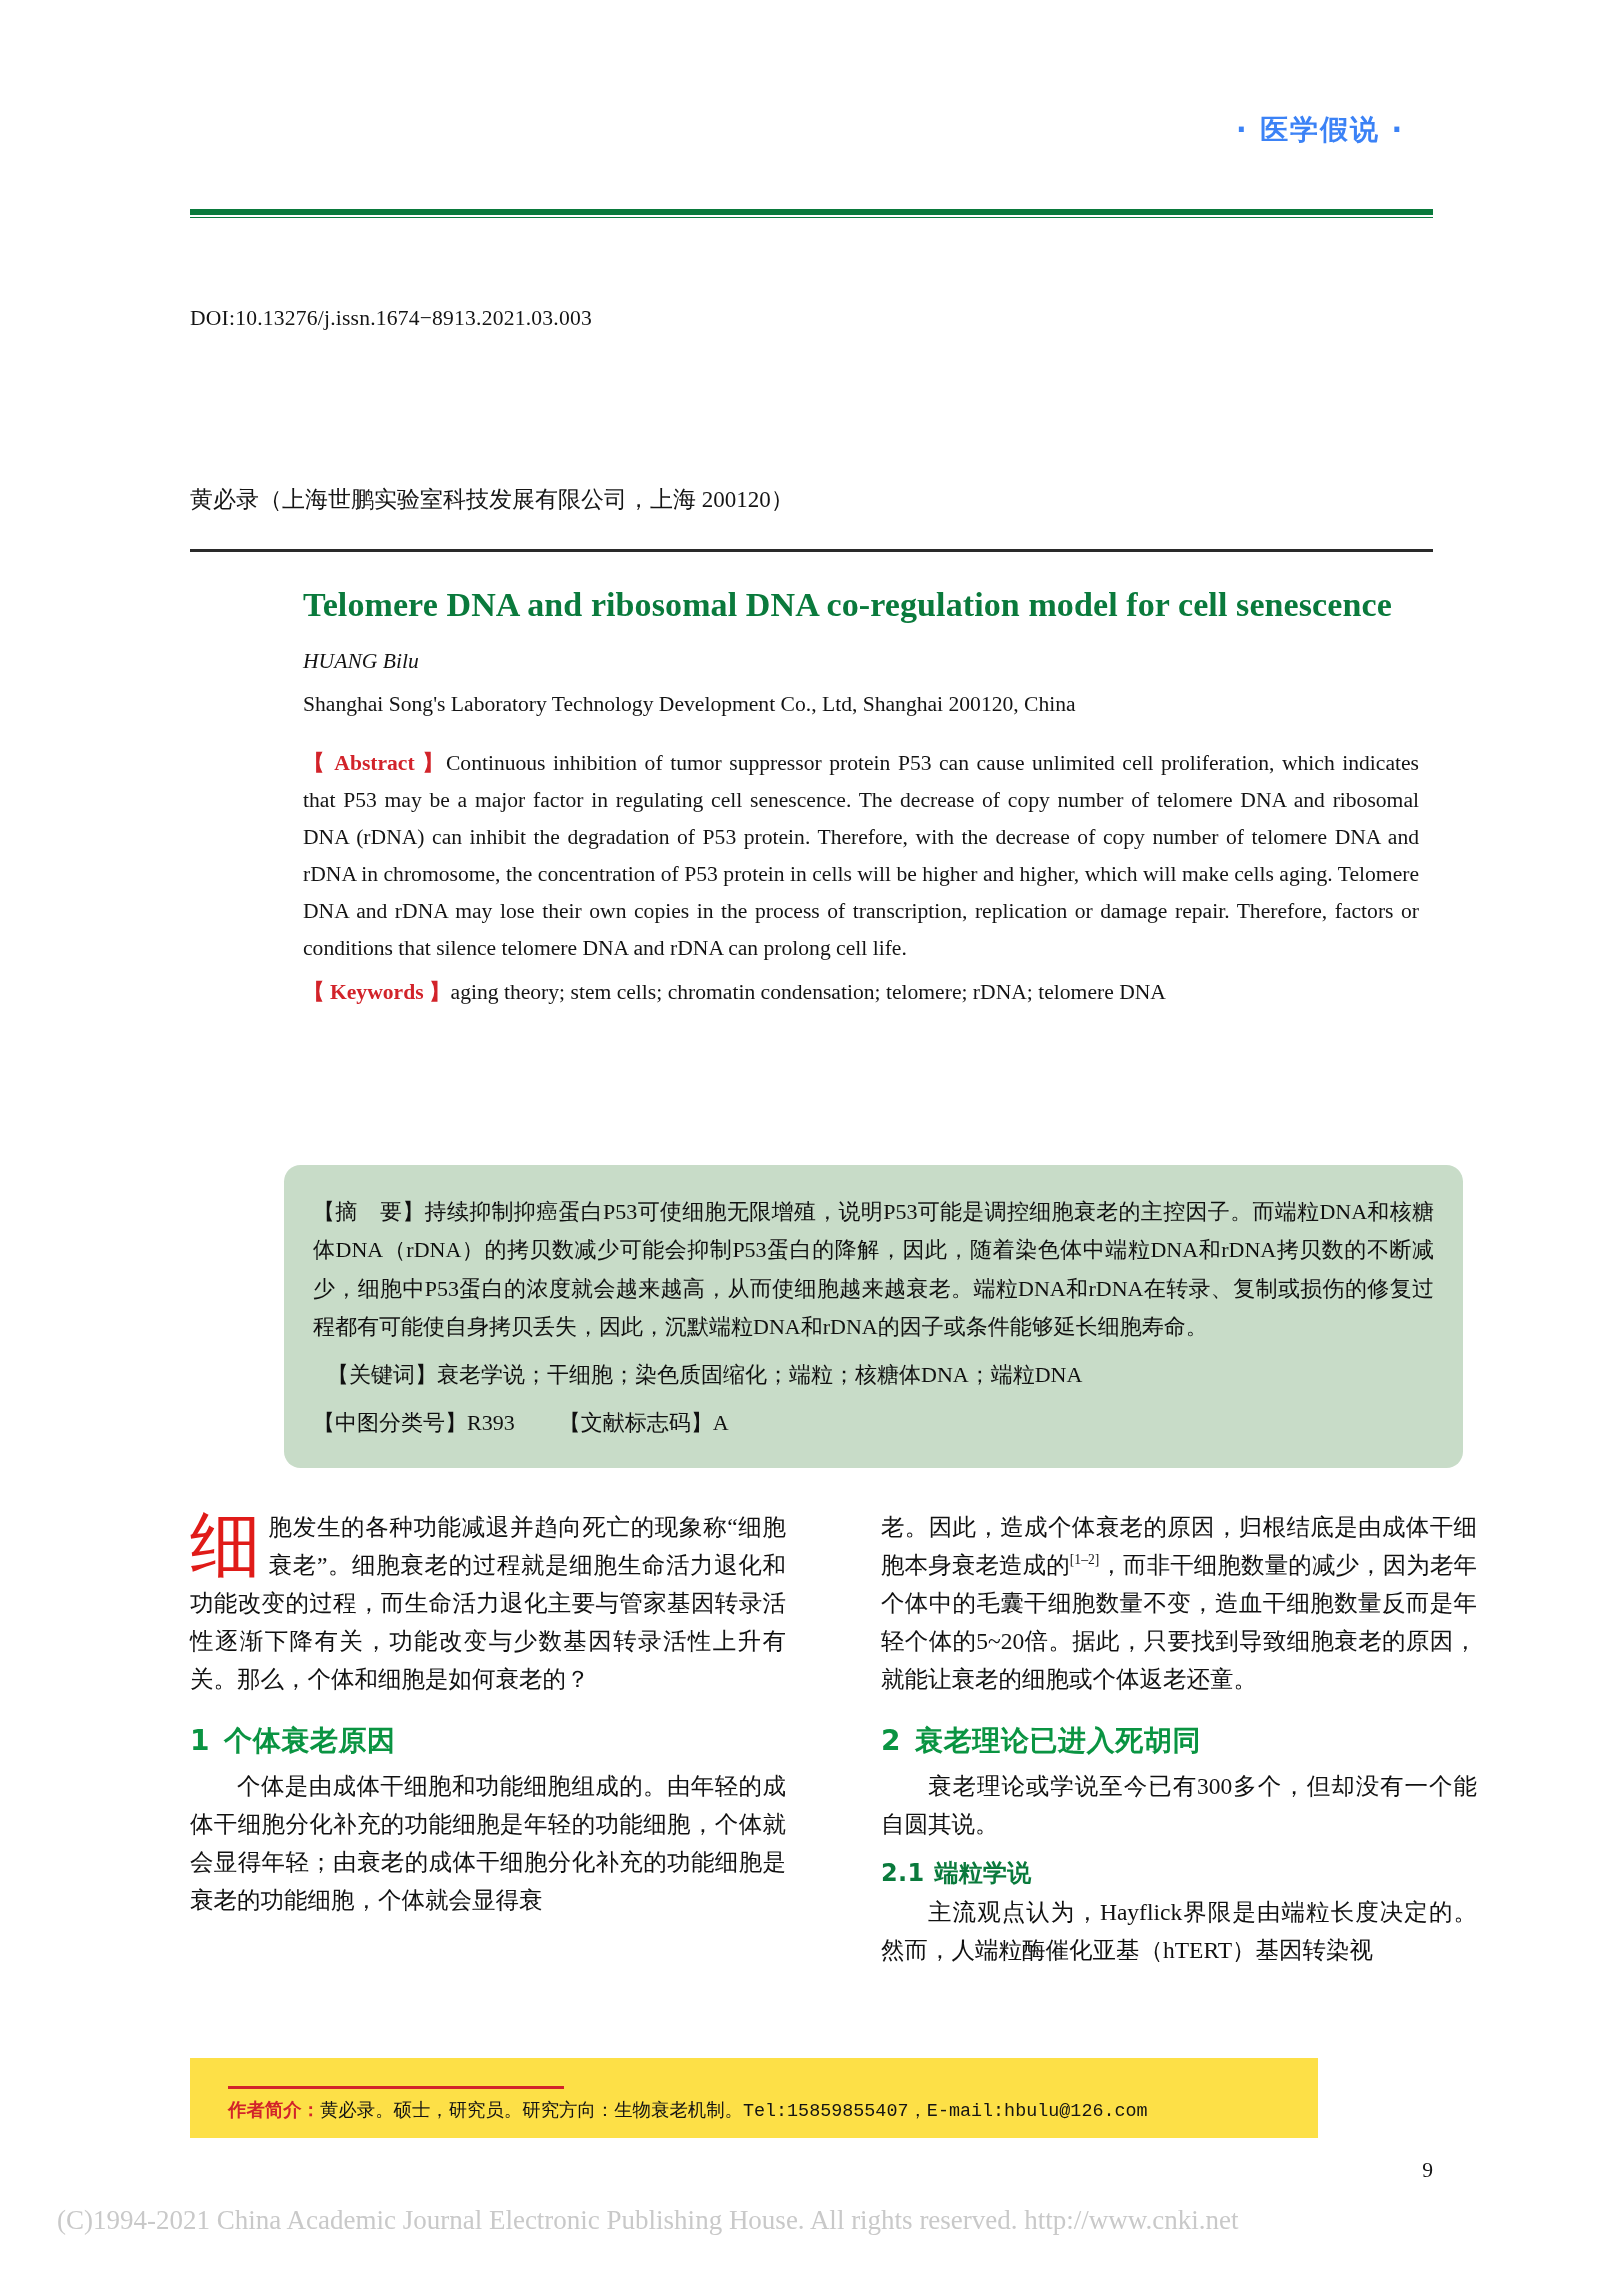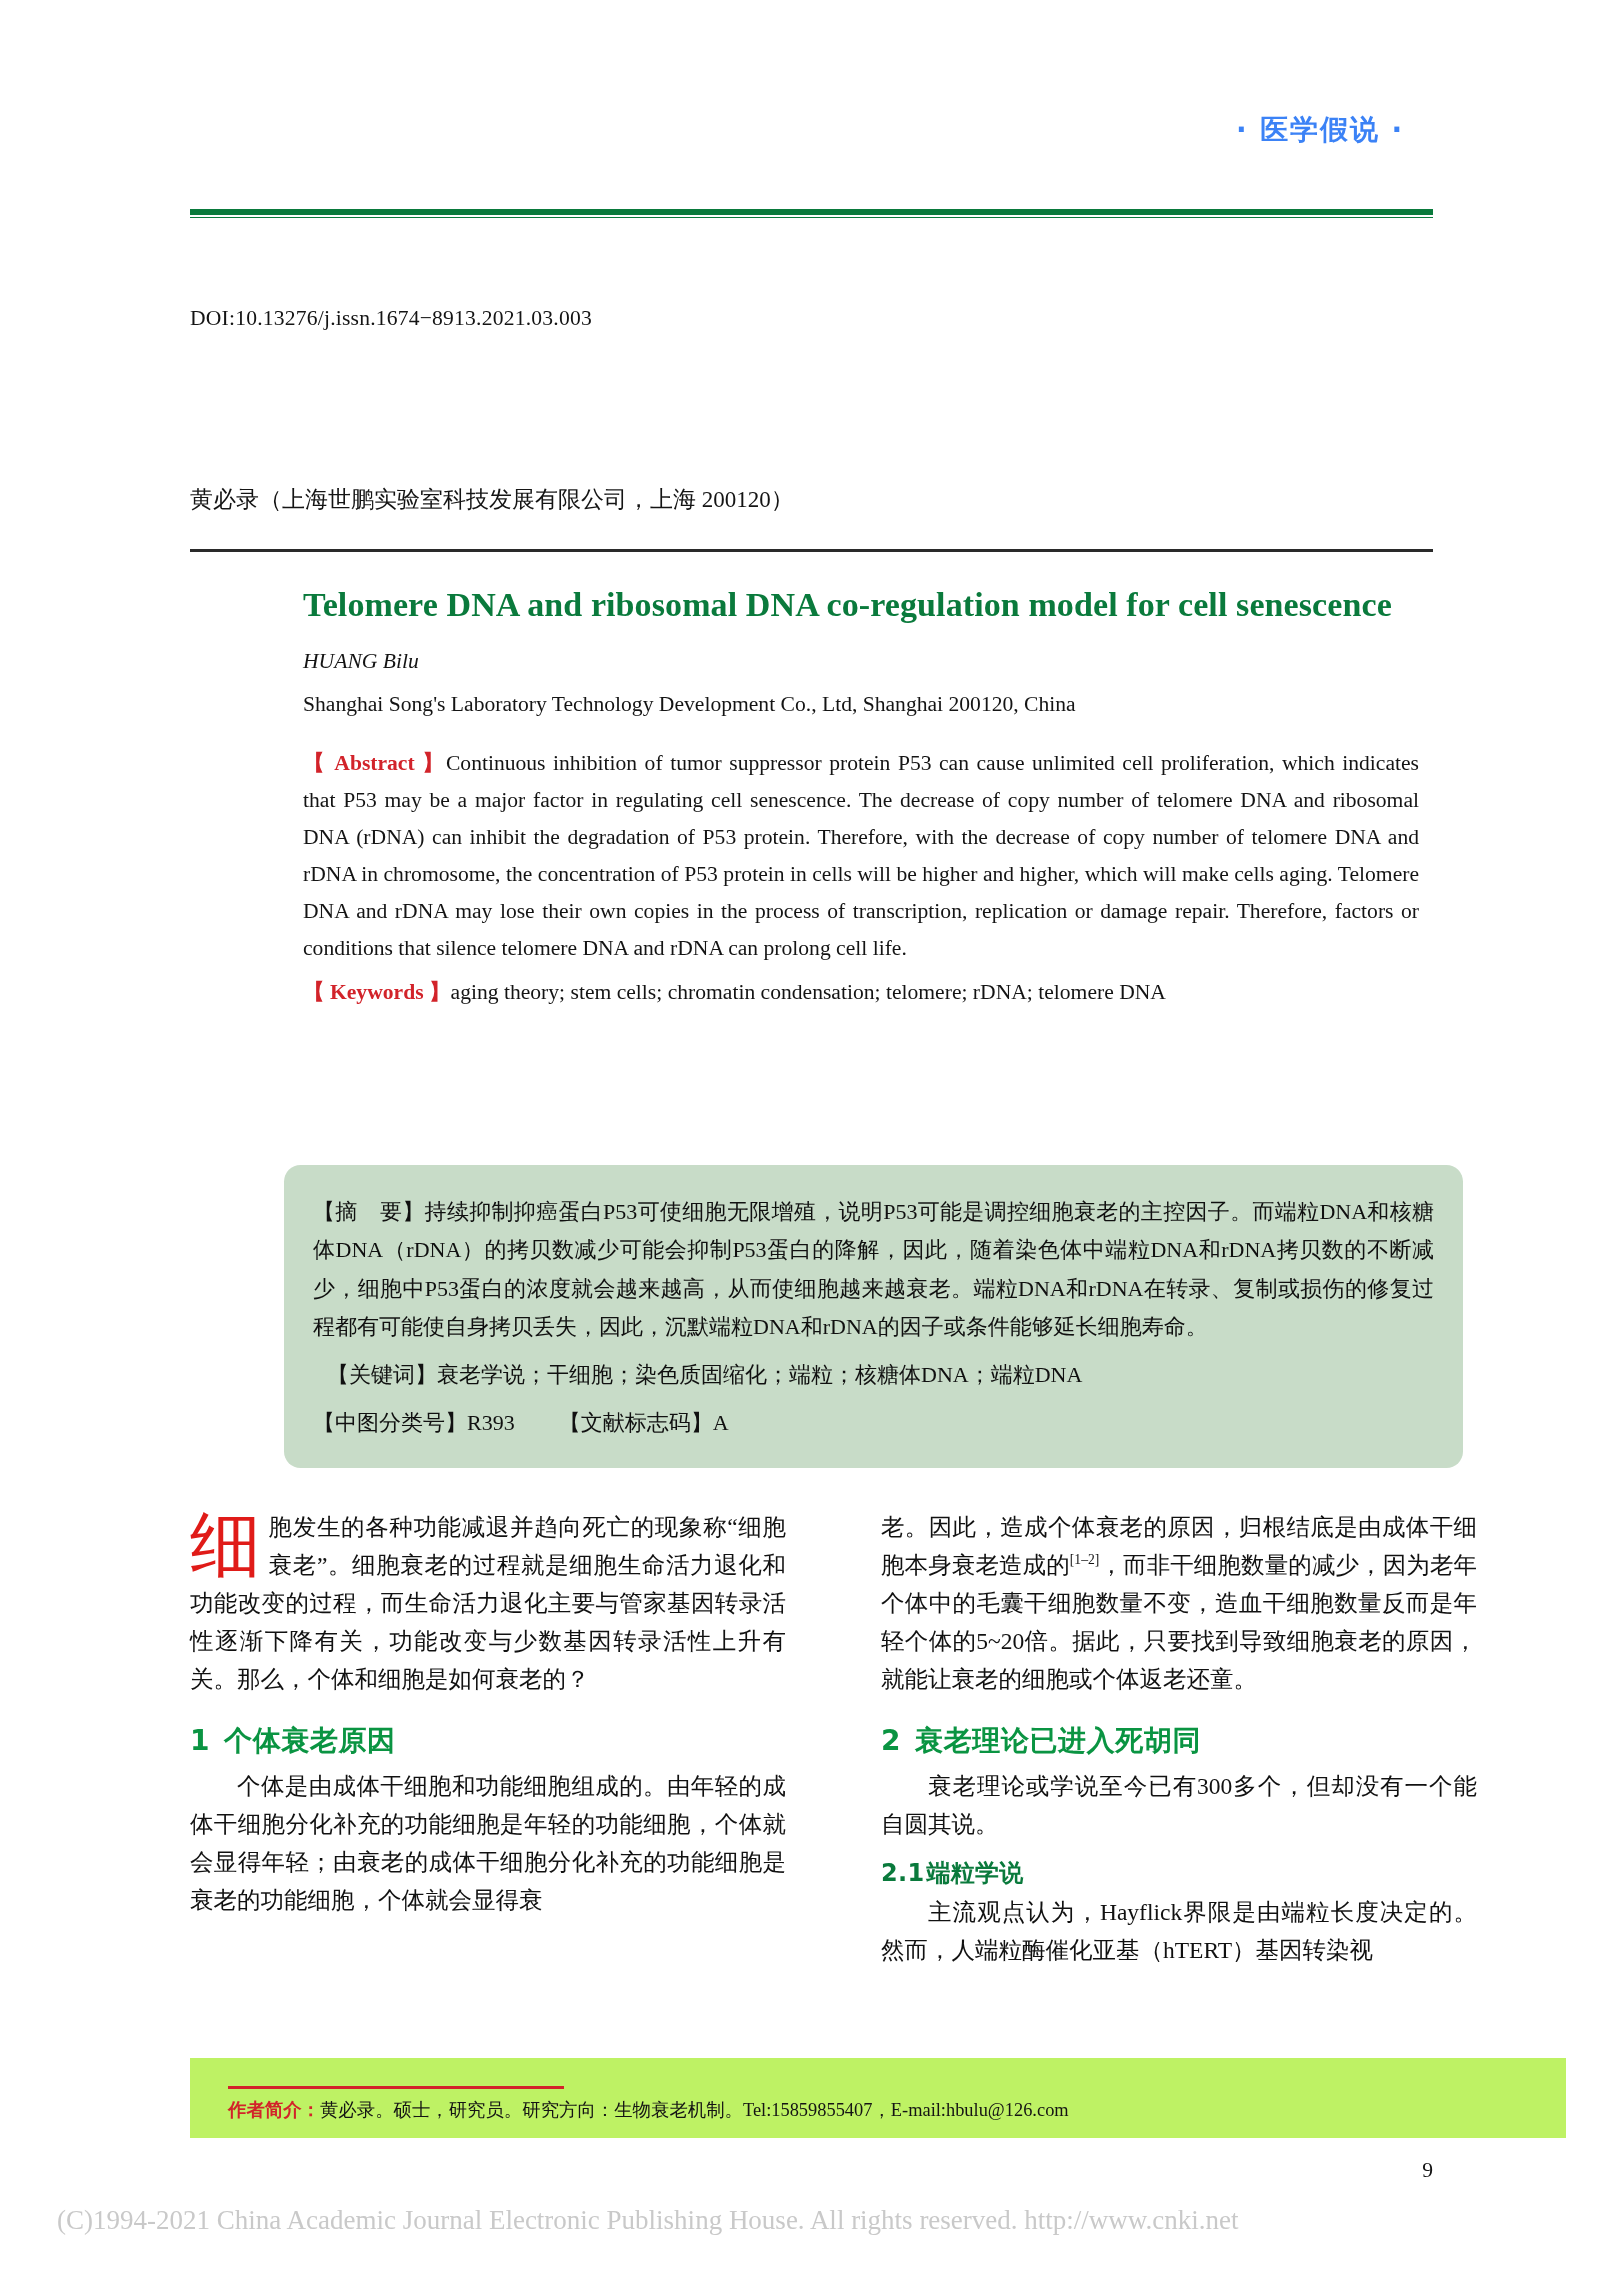--- a/index.html
+++ b/index.html
@@ -216,37 +216,38 @@
   .h1-green .num { margin-right: 14px; }
 
   .h2-green {
     font-family: "DejaVu Sans", "Liberation Sans", sans-serif;
     font-size: 24px;
     font-weight: 700;
     color: #0a7a3c;
     margin: 14px 0 3.8px 0;
     letter-spacing: 0.3px;
   }
-  .h2-green .num { margin-right: 2px; text-align: center; }
+  .h2-green .num { margin-right: 10px; text-align: center; }
 
   sup.cite {
     font-size: 0.58em;
     vertical-align: super;
     line-height: 0;
   }
 
   
   .footnote-band {
     position: absolute;
     left: 190px;
     top: 2058px;
-    width: 1376px;
+    width: 1128px;
     height: 80px;
-    background: #bef264;
+    background: #fde047;
     box-sizing: border-box;
+    font-family: Liberation Mono, monospace;
   }
   .footnote-rule {
     position: absolute;
     left: 38px;
     top: 28px;
     width: 336px;
     height: 3.2px;
     background: #d2232a;
   }
   .footnote-text {

